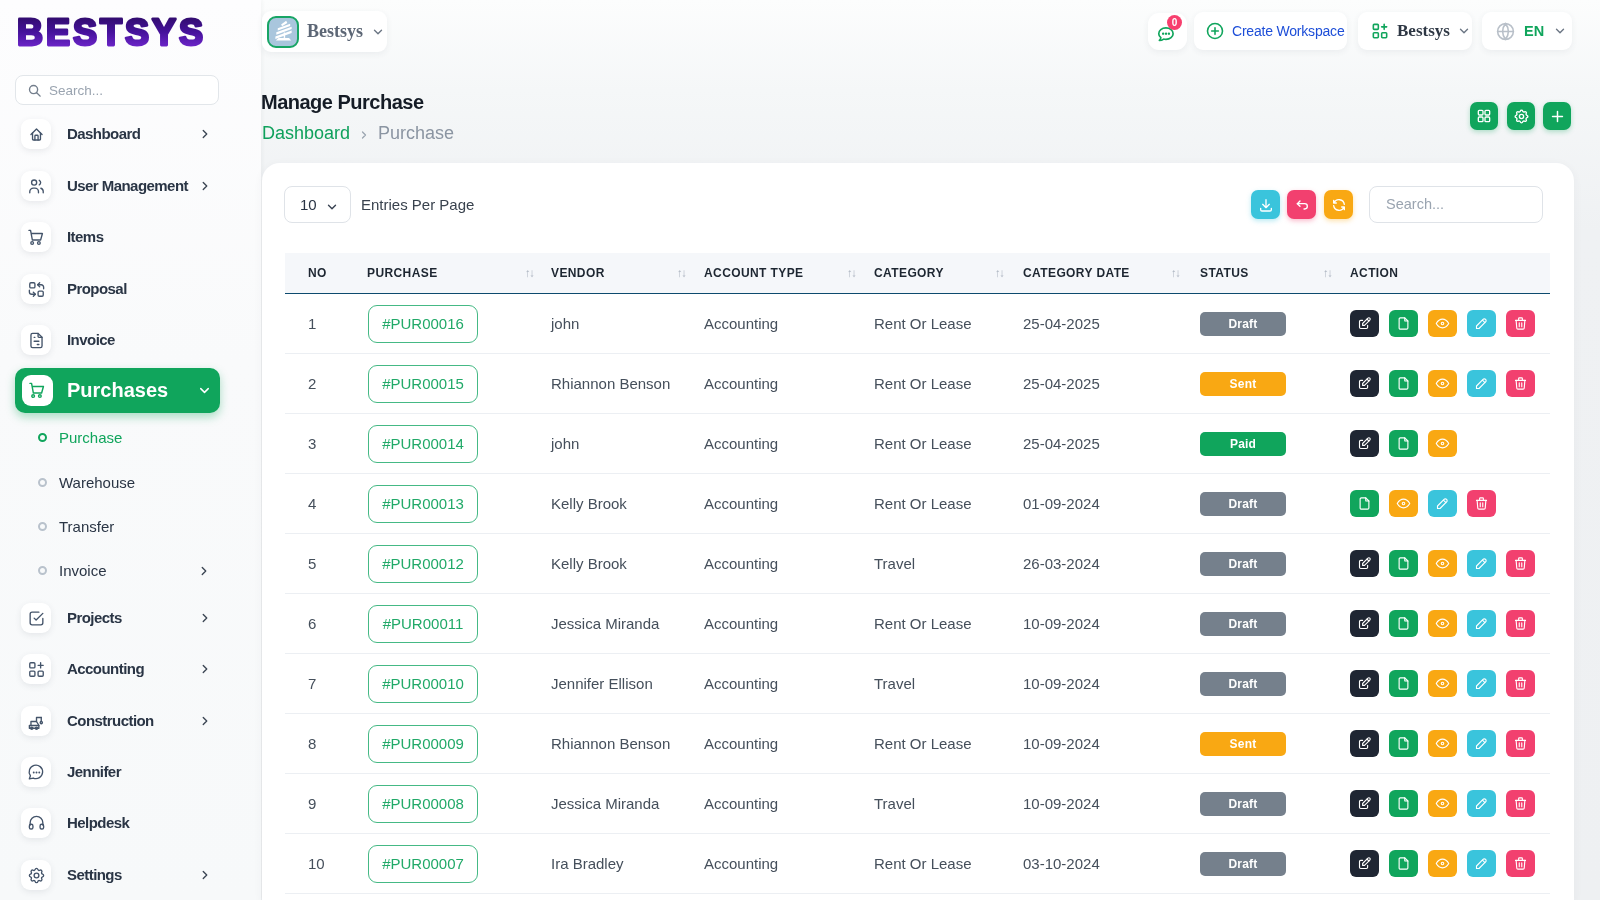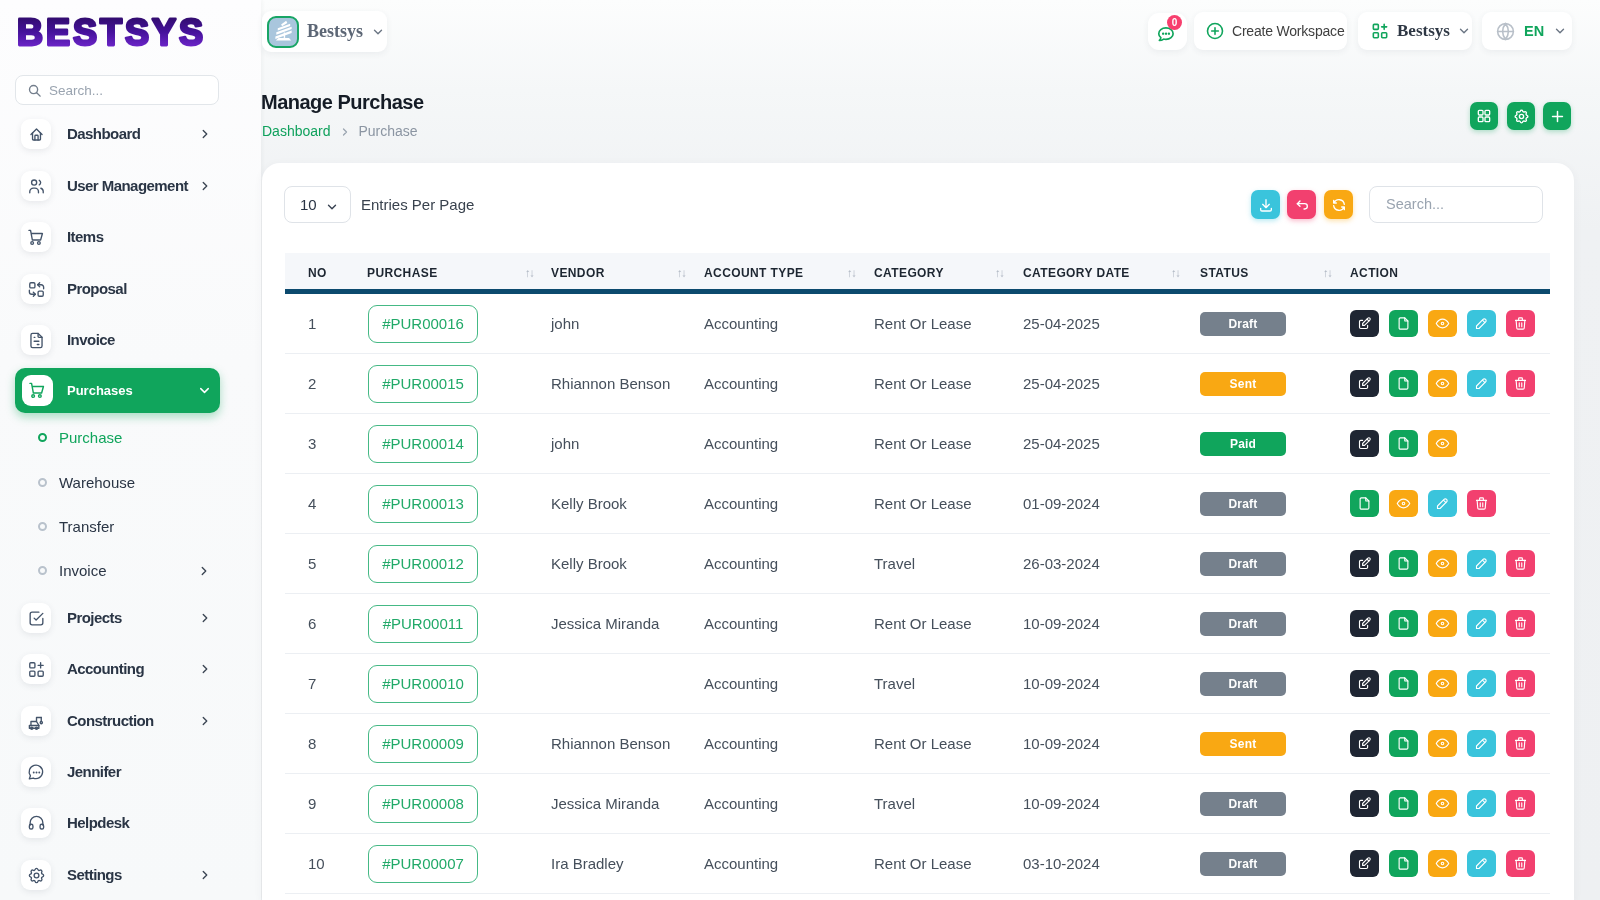--- a/index.html
+++ b/index.html
@@ -9,63 +9,63 @@
 
 .sb{position:absolute;left:0;top:0;width:261px;height:900px;background:linear-gradient(180deg,#fdfdfe 0%,#f9fafb 40%,#f7f9fa 100%);box-shadow:1px 0 4px rgba(40,50,60,.05)}
 .srch{position:absolute;left:15px;top:75px;width:204px;height:30px;border:1px solid #e2e6ea;border-radius:8px;background:#fff;display:flex;align-items:center;padding-left:11px;gap:7px}
 .srch span{color:#9aa4b0;font-size:13.5px}
 .it{position:absolute;left:0;width:261px;height:30px}
 .it .ic{position:absolute;left:21px;top:0;width:30px;height:30px;background:#fff;border-radius:9px;box-shadow:0 2px 6px rgba(60,70,90,.10);display:flex;align-items:center;justify-content:center}
 .it .lb{position:absolute;left:67px;top:0;line-height:30px;font-size:15px;font-weight:700;letter-spacing:-.55px;color:#2a3545}
 .it .ch{position:absolute;left:198px;top:8px}
 .pill{position:absolute;left:15px;top:368px;width:205px;height:45px;background:#10a55c;border-radius:10px;box-shadow:0 4px 10px rgba(16,165,92,.35)}
 .pill .ic{position:absolute;left:7px;top:7px;width:31px;height:31px;background:#fff;border-radius:9px;display:flex;align-items:center;justify-content:center}
-.pill .lb{position:absolute;left:52px;top:0;line-height:45px;font-size:13px;font-weight:700;color:#fff}
+.pill .lb{position:absolute;left:52px;top:0;line-height:45px;font-size:20px;font-weight:700;color:#fff}
 .pill .ch{position:absolute;left:182px;top:15px}
 .sub{position:absolute;left:0;width:261px;height:24px}
 .sub .dot{position:absolute;left:38px;top:7px;width:9px;height:9px;border-radius:50%;border:2px solid #b9c2cc}
 .sub .dot.g{border-color:#10a55c}
 .sub .lb{position:absolute;left:59px;top:0;line-height:24px;font-size:15px;color:#2a3545}
 .sub .lb.g{color:#10a55c}
 .sub .ch{position:absolute;left:197px;top:5px}
 
 .tpill{position:absolute;background:#fff;border-radius:9px;box-shadow:0 2px 6px rgba(60,70,90,.07);display:flex;align-items:center;white-space:nowrap}
 .tpill svg{flex:none}
 .ws{left:262px;top:11px;width:125px;height:41px;padding-left:5px}
 .ws .av{width:32px;height:32px;border-radius:9px;background:#a9c6dd;border:2px solid #18a565;display:flex;align-items:center;justify-content:center}
 .ws .nm{font-family:"Liberation Serif",serif;font-weight:700;font-size:18px;color:#5c6675;margin-left:8px}
 .ws svg.cv{margin-left:8px}
 .chatb{left:1148px;top:13px;width:39px;height:37px;justify-content:center;border-radius:11px}
 .badge0{position:absolute;left:1167px;top:15px;width:15px;height:15px;border-radius:50%;background:#f73f6e;color:#fff;font-size:10px;font-weight:700;text-align:center;line-height:15px;z-index:3}
 .cws{left:1194px;top:12px;width:153px;height:38px;padding-left:11px;gap:7px}
-.cws .t{font-size:14px;letter-spacing:-.2px;color:#404040}
+.cws .t{font-size:14px;letter-spacing:-.2px;color:#1d4ed8}
 .wsp{left:1358px;top:12px;width:114px;height:38px;padding-left:12px}
 .wsp .t{font-family:"Liberation Serif",serif;font-weight:700;font-size:17px;color:#2e3744;margin-left:7px}
 .wsp svg.cv{margin-left:7px}
 .lang{left:1482px;top:12px;width:90px;height:38px;padding-left:13px}
 .lang .t{font-size:14.5px;font-weight:700;color:#10a55c;margin-left:8px}
 .lang svg.cv{margin-left:9px}
 
 .title{position:absolute;left:261px;top:91px;font-size:20px;font-weight:700;letter-spacing:-.5px;color:#151c26}
-.crumb{position:absolute;left:262px;top:123px;font-size:14px;color:#8b95a2}
+.crumb{position:absolute;left:262px;top:123px;font-size:18px;color:#8b95a2}
 .crumb a{color:#0fa15c;text-decoration:none}
 .gbtn{position:absolute;top:102px;width:28px;height:28px;border-radius:7px;background:#10a55c;display:flex;align-items:center;justify-content:center;box-shadow:0 2px 5px rgba(16,165,92,.3)}
 
 .card{position:absolute;left:262px;top:163px;width:1312px;height:737px;background:#fff;border-radius:18px 18px 0 0;box-shadow:0 2px 10px rgba(50,60,75,.05)}
 .sel{position:absolute;left:284px;top:186px;width:67px;height:37px;border:1px solid #dfe3e8;border-radius:8px;background:#fff}
 .sel .v{position:absolute;left:15px;top:0;line-height:35px;font-size:15px;color:#2a3545}
 .sel svg{position:absolute;right:11px;top:13px}
 .epp{position:absolute;left:361px;top:186px;line-height:37px;font-size:15px;color:#39424e;font-weight:400}
 .tb{position:absolute;top:190px;width:29px;height:29px;border-radius:7px;display:flex;align-items:center;justify-content:center}
 .tb.cy{left:1251px;background:#3ac4dc;box-shadow:0 2px 5px rgba(58,196,220,.35)}
 .tb.pk{left:1287px;background:#f2406f;box-shadow:0 2px 5px rgba(242,64,111,.35)}
 .tb.or{left:1324px;background:#f9a813;box-shadow:0 2px 5px rgba(249,168,19,.35)}
 .srch2{position:absolute;left:1369px;top:186px;width:174px;height:37px;border:1px solid #dfe3e8;border-radius:8px;background:#fff;line-height:35px;padding-left:16px;font-size:14.5px;color:#9aa4b0}
 
-.thead{position:absolute;left:285px;top:253px;width:1265px;height:41px;background:#f5f7fa;border-bottom:5px solid #0c4a6e}
+.thead{position:absolute;left:285px;top:253px;width:1265px;height:41px;background:#f5f7fa;border-bottom:1px solid #0c4a6e}
 .th{position:absolute;top:0;line-height:41px;font-size:12px;font-weight:700;color:#1d2631;letter-spacing:.4px}
 .st{position:absolute;top:13px;font-size:11.5px;color:#a9b1be;letter-spacing:-1.5px;line-height:14px}
 .row{position:absolute;left:285px;width:1265px;height:60px;border-bottom:1px solid #eceff3}
 .cell{position:absolute;top:0;line-height:60px;font-size:15px;color:#454f5b}
 .c-no{left:23px}.c-ven{left:266px}.c-acc{left:419px}.c-cat{left:589px}.c-date{left:738px}
 .purb{position:absolute;left:83px;top:11px;width:110px;height:38px;border:1px solid #45b985;border-radius:9px;color:#21a968;font-size:15px;text-align:center;line-height:36px}
 .stb{position:absolute;left:915px;top:18px;width:86px;height:24px;border-radius:5px;color:#fff;font-size:12px;font-weight:700;text-align:center;line-height:24px;letter-spacing:.2px}
 .stb.dr{background:#75808c}.stb.se{background:#f9a813}.stb.pa{background:#10a55c}
 .acts{position:absolute;left:1065px;top:16px;display:flex;gap:10px}
 .ab{width:29px;height:27px;border-radius:6px;display:flex;align-items:center;justify-content:center}
@@ -616,20 +616,21 @@
       <div class="ab pk">
         <svg width="15" height="15" viewBox="0 0 24 24" stroke="#fff" stroke-width="1.8" stroke-linecap="round" stroke-linejoin="round" fill="none">
           <use href="#i-trash"></use>
         </svg>
       </div>
     </div>
 </div>
 <div class="row" style="top:654px">
 <span class="cell c-no">7</span>
 <div class="purb">#PUR00010</div>
+<span class="cell c-ven">Jennifer Ellison</span>
 <span class="cell c-acc">Accounting</span>
 <span class="cell c-cat">Travel</span>
 <span class="cell c-date">10-09-2024</span>
 <div class="stb dr">Draft</div>
 <div class="acts">
       <div class="ab dk">
         <svg width="15" height="15" viewBox="0 0 24 24" stroke="#fff" stroke-width="1.8" stroke-linecap="round" stroke-linejoin="round" fill="none">
           <use href="#i-edit"></use>
         </svg>
       </div>

